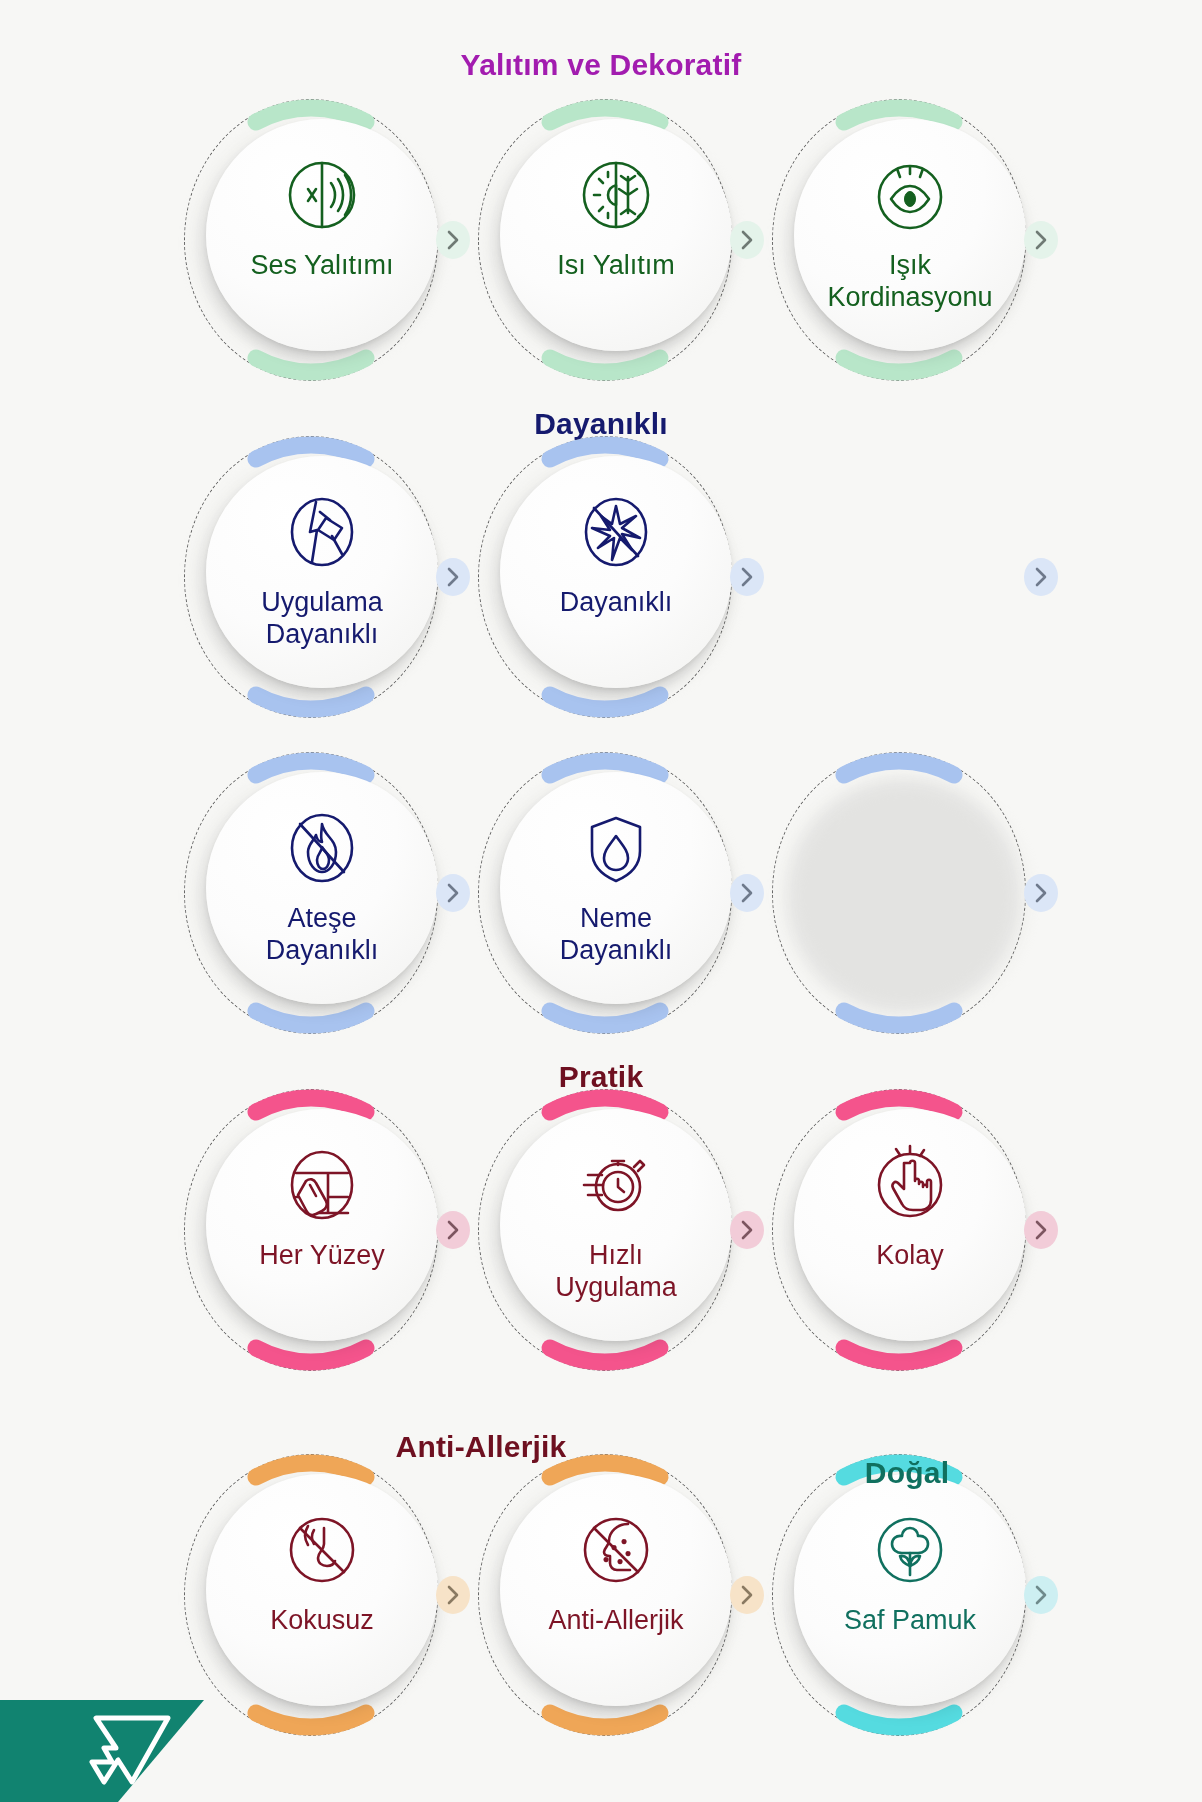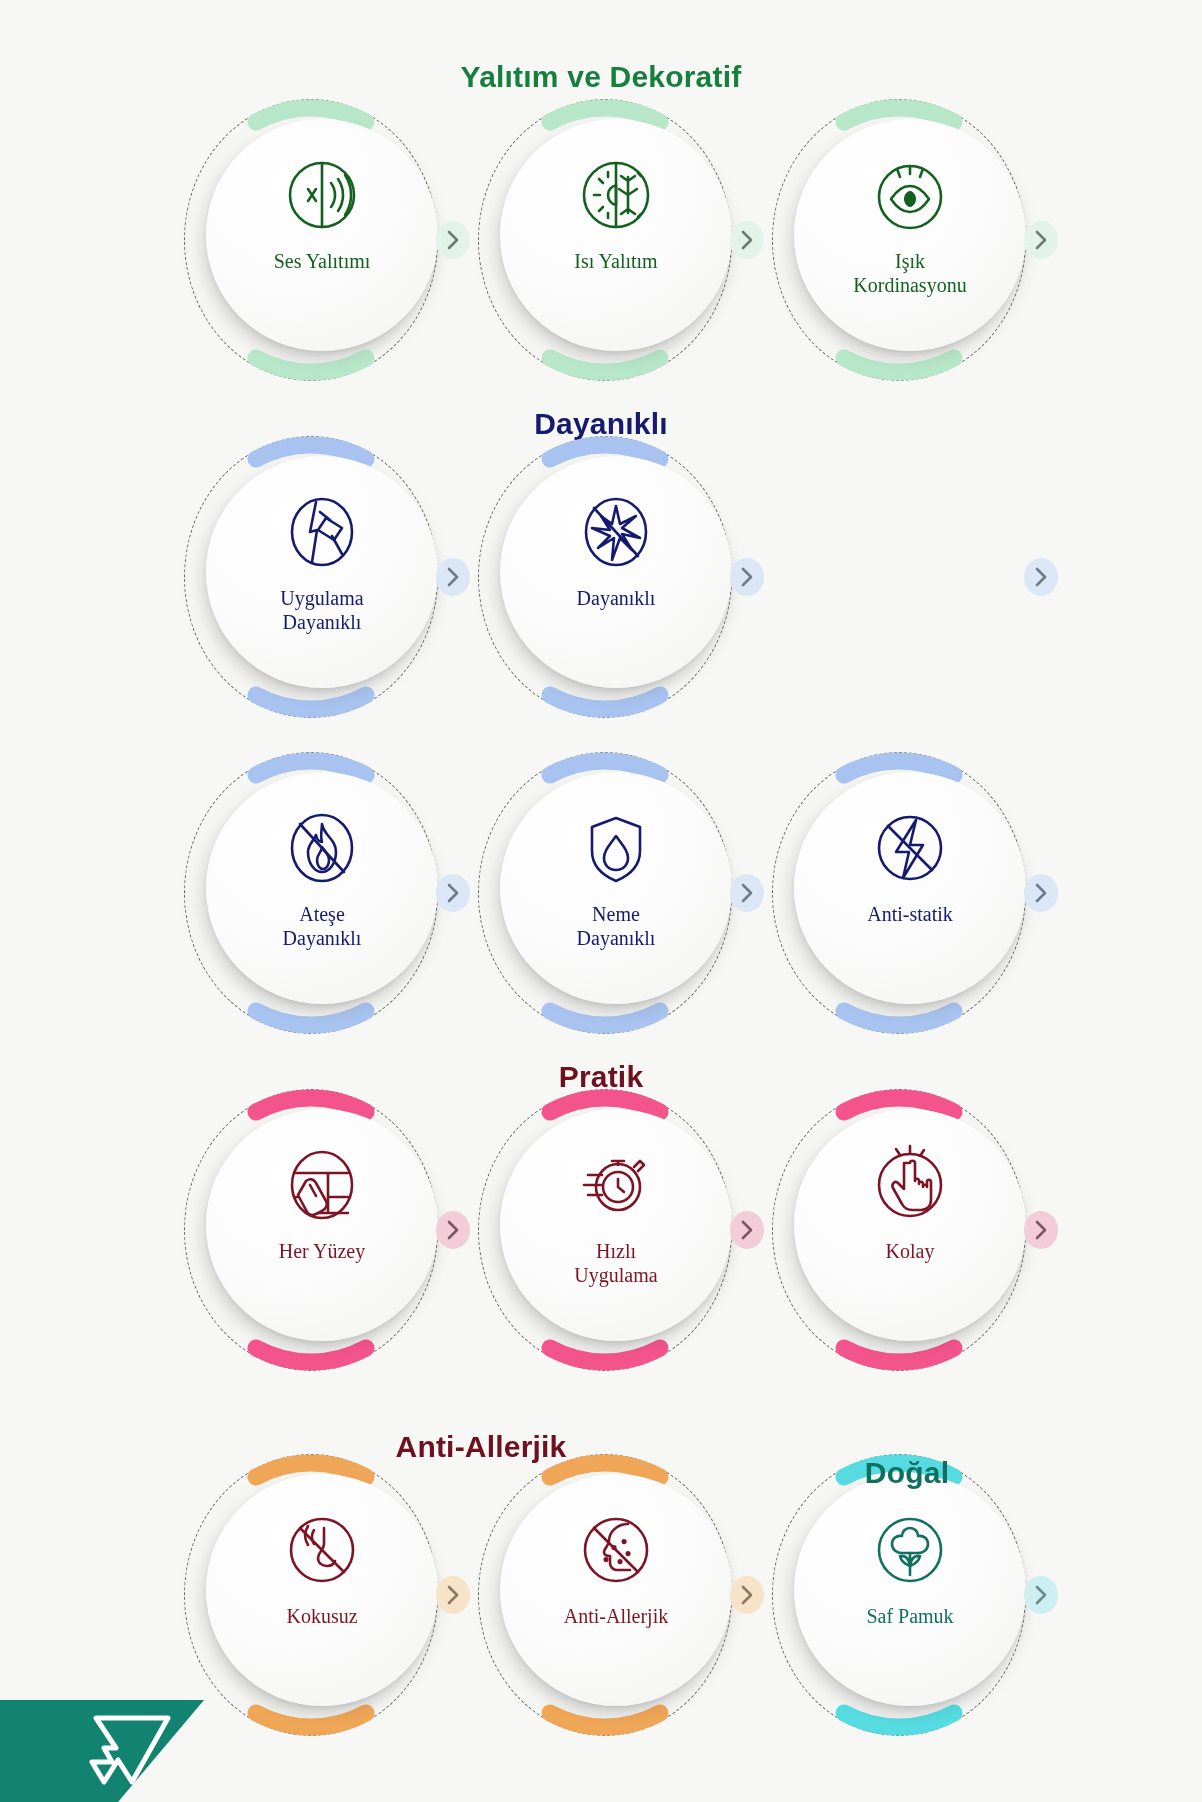--- a/index.html
+++ b/index.html
@@ -58,27 +58,26 @@
     box-sizing:border-box;
     padding-top:30px;
   }
   .icon-wrap{
     width:92px;height:92px;
     display:flex;align-items:center;justify-content:center;
   }
   .icon-wrap svg{width:92px;height:92px;display:block;}
   .card-label{
     margin-top:8px;
-    font-size:20px;
+    font-size:27px;
     line-height:1.2;
     text-align:center;
     font-weight:400;
     width:190px;
     white-space:pre-line;
-    font-family:Liberation Serif, serif;
   }
 
   
   .arc{
     position:absolute;
     width:254px;height:282px;
     left:-12px;top:-16px;
     pointer-events:none;
   }
   .arc svg{width:100%;height:100%;display:block;overflow:visible;}
@@ -97,21 +96,21 @@
     position:absolute;
     left:0;bottom:0;
     width:204px;height:110px;
   }
   .logo svg{display:block;width:204px;height:110px;}
 </style>
 </head>
 <body>
 
 <div id="stage">
-    <div class="sec-head" style="left: 601px; top: 60px; color: #15803d;">Yalıtım ve Dekoratif</div>
+    <div class="sec-head" style="left: 601px; top: 48px; color: #a21caf;">Yalıtım ve Dekoratif</div>
     <div class="card" style="left: 196px; top: 115px;">
       <div class="disc-shadow"></div>
       <div class="orbit"></div>
       <div class="arc">
         <svg viewBox="0 0 254 282">
     <path d="M 72 23 A 126 140 0 0 1 182 23" fill="none" stroke="#b8e6c9" stroke-width="17" stroke-linecap="round"></path>
     <path d="M 72 259 A 126 140 0 0 0 182 259" fill="none" stroke="#b8e6c9" stroke-width="17" stroke-linecap="round"></path>
   </svg>
       </div>
       <div class="disc">
@@ -300,30 +299,20 @@
       </svg>
     </div>
     <div class="card" style="left: 784px; top: 768px;">
       <div class="disc-shadow"></div>
       <div class="orbit"></div>
       <div class="arc">
         <svg viewBox="0 0 254 282">
     <path d="M 72 23 A 126 140 0 0 1 182 23" fill="none" stroke="#a8c3ef" stroke-width="17" stroke-linecap="round"></path>
     <path d="M 72 259 A 126 140 0 0 0 182 259" fill="none" stroke="#a8c3ef" stroke-width="17" stroke-linecap="round"></path>
   </svg>
-      </div>
-      <div class="disc">
-        <div class="icon-wrap">
-          <svg viewBox="0 0 92 92">
-            <circle cx="46" cy="46" r="31" stroke="#151a6e" stroke-width="2.6" fill="none" stroke-linecap="round" stroke-linejoin="round"></circle>
-              <path d="M52 18 L32 50 h13 l-6 26 20-33 H46 Z" stroke="#151a6e" stroke-width="2.6" fill="none" stroke-linecap="round" stroke-linejoin="round"></path>
-              <line x1="24" y1="24" x2="68" y2="68" stroke="#151a6e" stroke-width="2.6" fill="none" stroke-linecap="round" stroke-linejoin="round"></line>
-          </svg>
-        </div>
-        <div class="card-label" style="color:#151a6e">Anti-statik</div>
       </div>
     </div>
     <div class="chev" style="left: 1024px; top: 874px; background: rgb(219, 230, 247);">
       <svg viewBox="0 0 16 22">
         <path d="M4 3 L12 11 L4 19" fill="none" stroke="#6f7a8c" stroke-width="2.6" stroke-linecap="round" stroke-linejoin="round"></path>
       </svg>
     </div>
     <div class="sec-head" style="left: 601px; top: 1060px; color: rgb(110, 16, 32);">Pratik</div>
     <div class="card" style="left: 196px; top: 1105px;">
       <div class="disc-shadow"></div>

